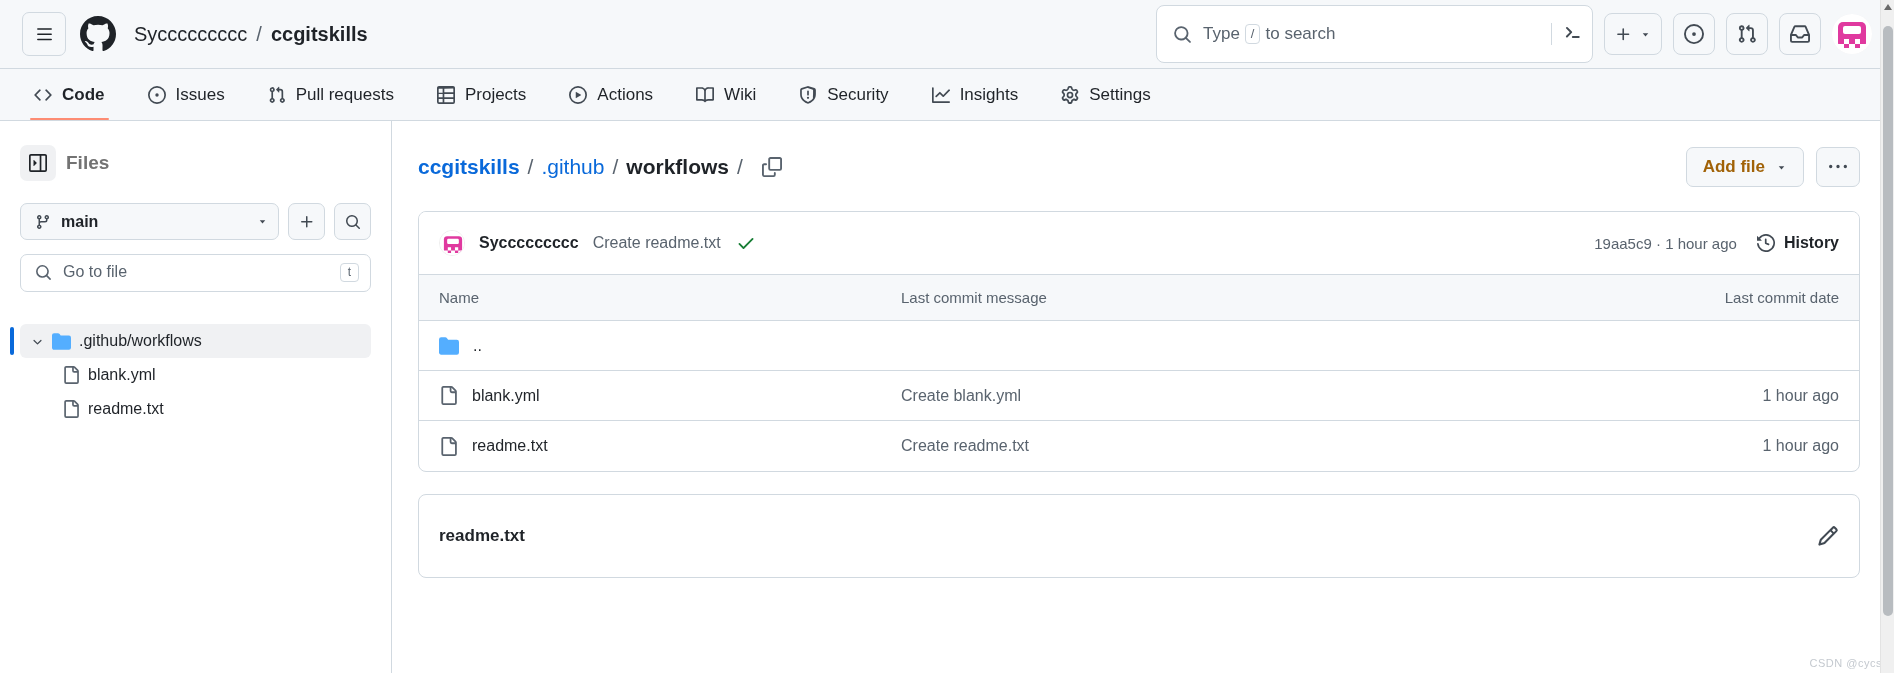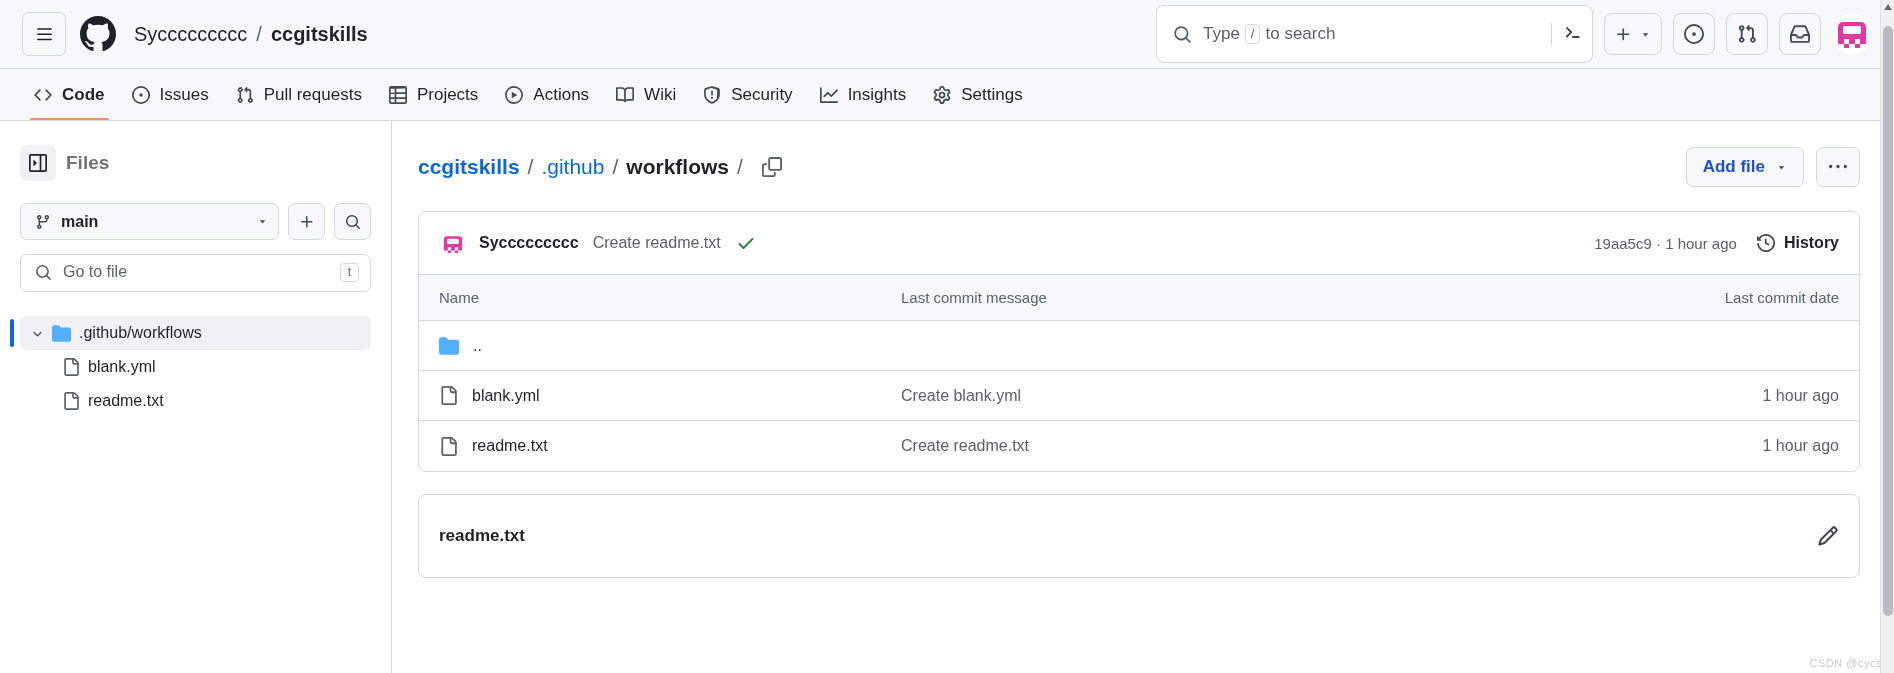--- a/index.html
+++ b/index.html
@@ -98,21 +98,21 @@
     background: #f0f0f0;
   }
 
   
   .repo-nav {
     height: 52px;
     background: #f6f8fa;
     border-bottom: 1px solid #d1d9e0;
     display: flex; align-items: center;
     padding: 0 22px;
-    gap: 3px;
+    gap: 19px;
   }
   .nav-tab {
     display: flex; align-items: center; gap: 10px;
     padding: 0 12px;
     height: 51px;
     font-size: 17px;
     color: #1f2328;
     cursor: pointer;
     position: relative;
     white-space: nowrap;
@@ -169,21 +169,21 @@
     display: flex; align-items: center; justify-content: center;
     cursor: pointer; flex-shrink: 0;
   }
   .goto-file {
     height: 38px;
     border: 1px solid #d1d9e0;
     border-radius: 7px;
     background: #ffffff;
     display: flex; align-items: center;
     padding: 0 11px 2px 14px;
-    margin-bottom: 24px;
+    margin-bottom: 32px;
     cursor: text;
     gap: 11px;
   }
   .goto-file-ph { font-size: 16px; color: #59636e; flex: 1; }
   .kbd-t {
     border: 1px solid #d1d9e0;
     border-radius: 4px;
     font-size: 12px;
     color: #59636e;
     padding: 1px 7px 2px;
@@ -245,21 +245,21 @@
   .main-head-right { margin-left: auto; display: flex; align-items: center; gap: 12px; }
   .btn-add-file {
     height: 40px;
     border: 1px solid #d1d9e0;
     border-radius: 7px;
     background: #f6f8fa;
     display: flex; align-items: center; gap: 11px;
     padding: 0 16px;
     font-size: 17px;
     font-weight: 600;
-    color: #1d4ed8;
+    color: #a16207;
     cursor: pointer;
   }
   .btn-kebab {
     width: 44px; height: 40px;
     border: 1px solid #d1d9e0;
     border-radius: 7px;
     background: #f6f8fa;
     display: flex; align-items: center; justify-content: center;
     cursor: pointer;
   }

